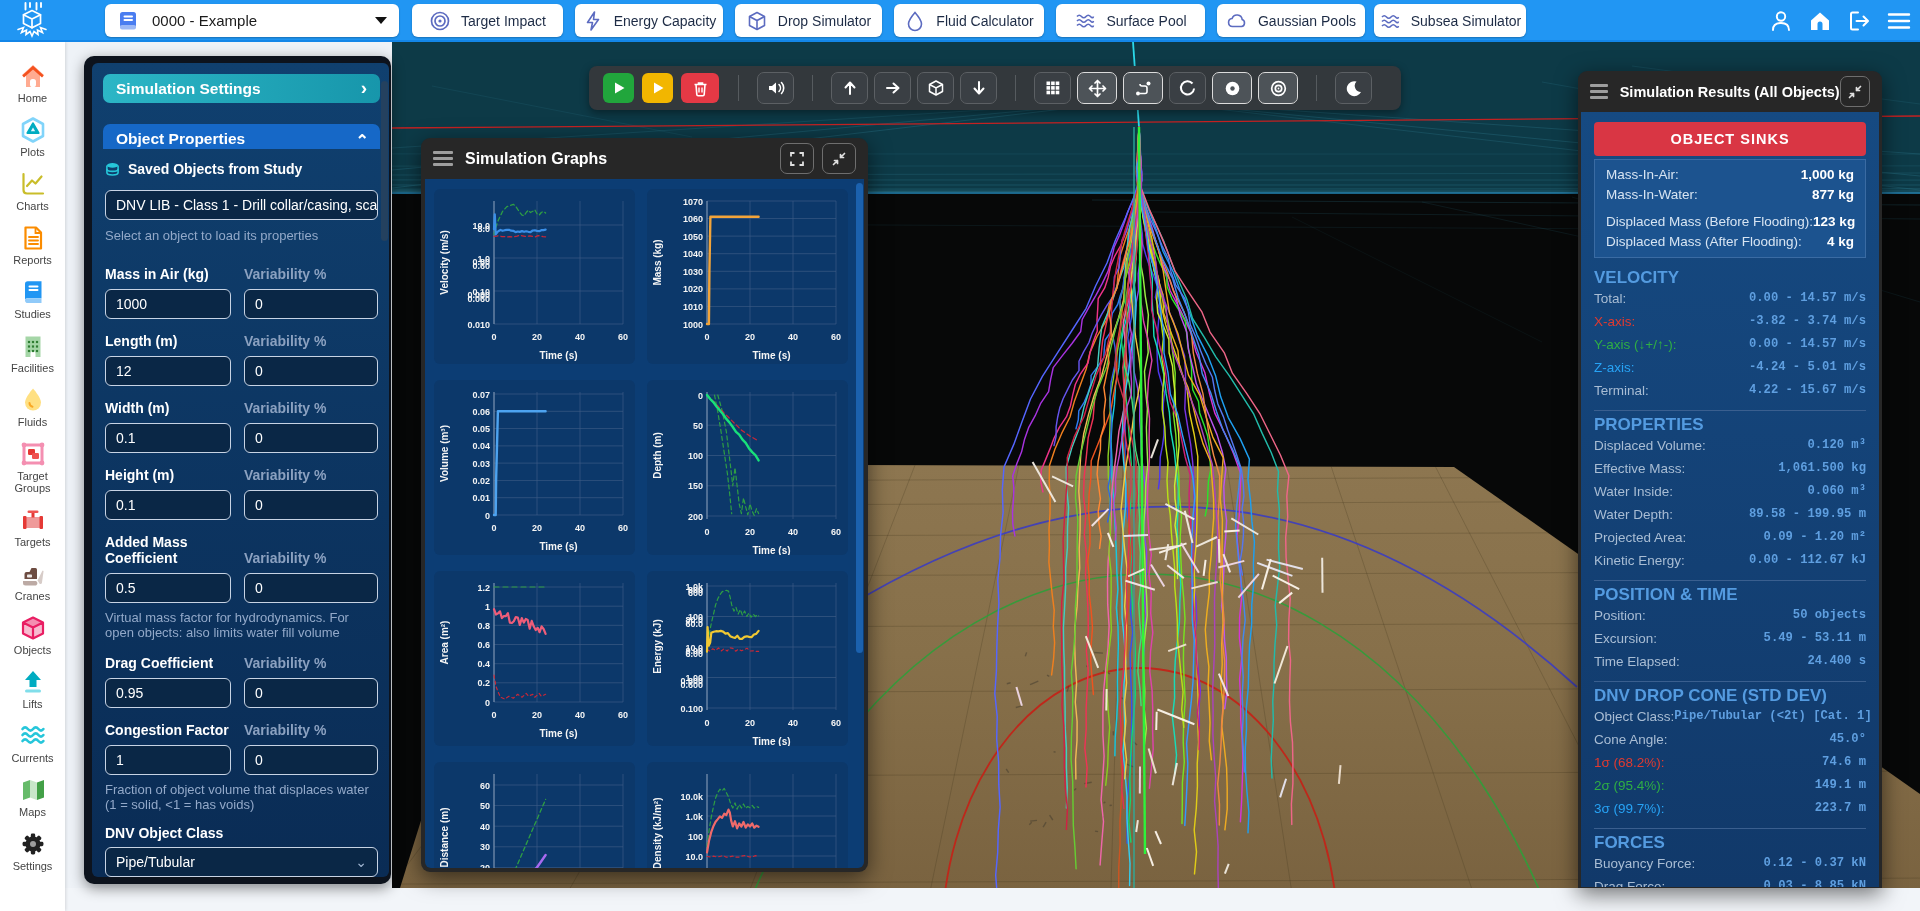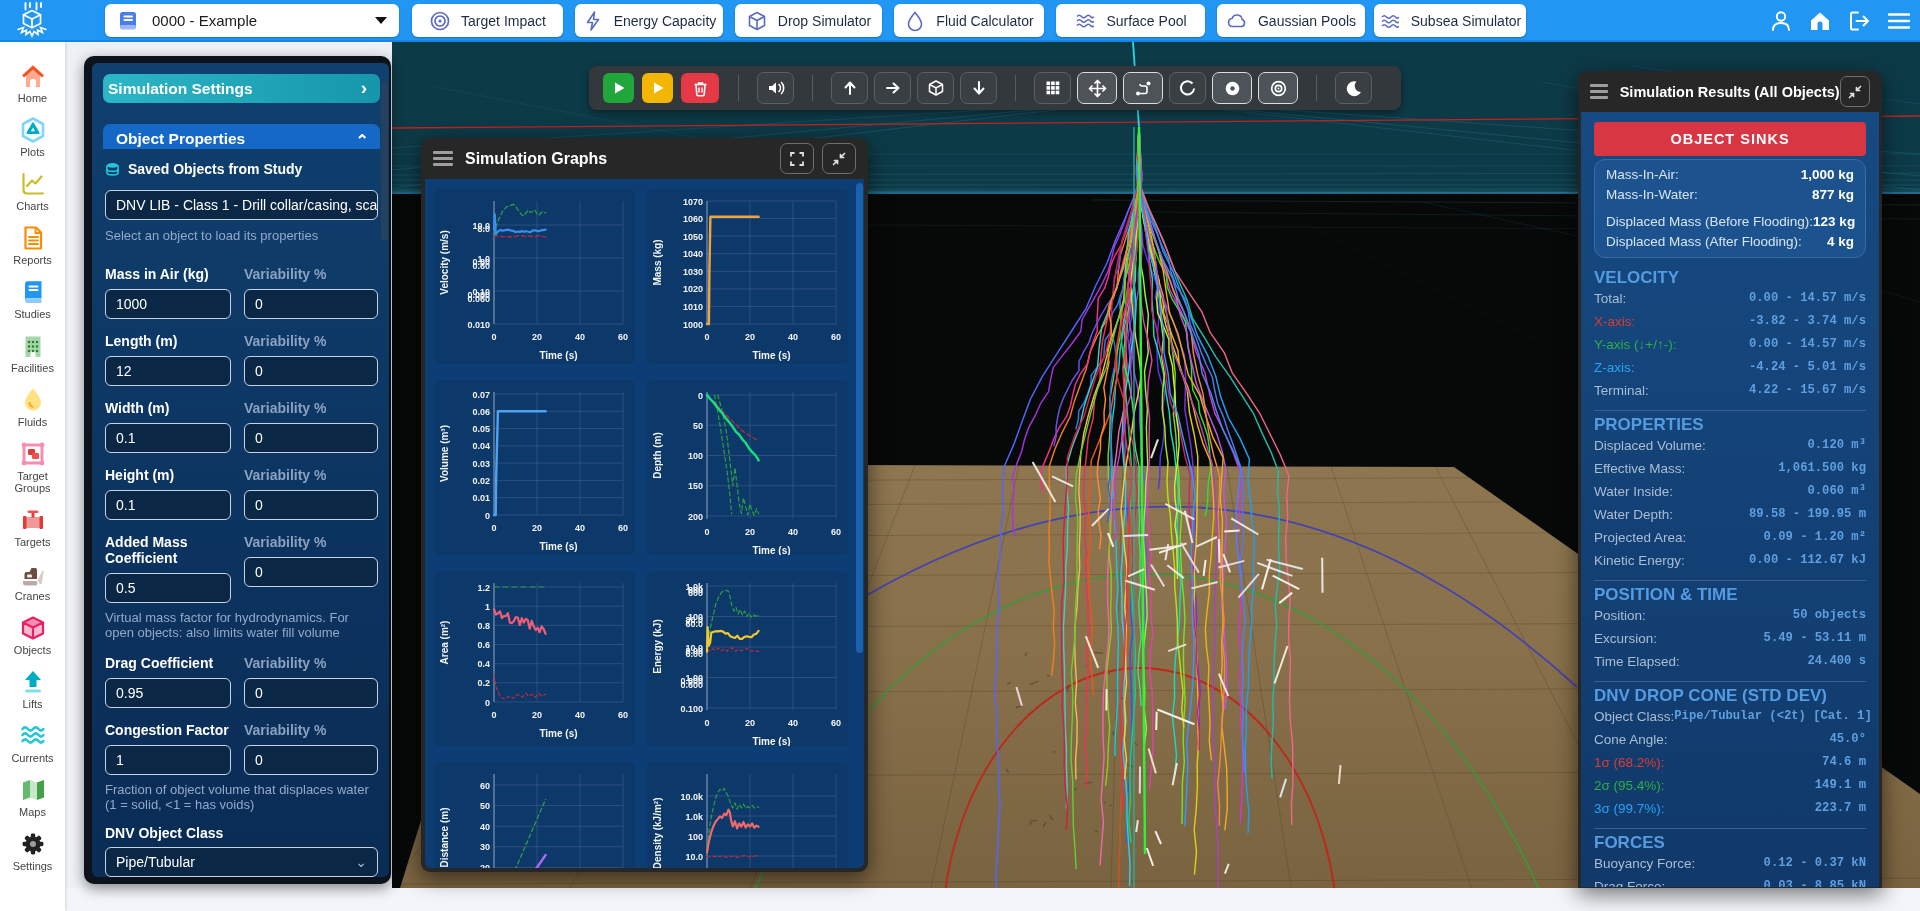--- a/index.html
+++ b/index.html
@@ -34,31 +34,31 @@
 #botstrip { position:absolute; left:65px; top:888px; width:1855px; height:23px; background:#f2f5f9; z-index:5; }
 
 
 .lp-outer { position:absolute; left:84px; top:56px; width:307px; height:828px;
   background:#0d131d; border-radius:10px; z-index:30; padding:7px 2px 7px 8px;
   box-shadow:0 4px 14px rgba(0,0,0,.45); }
 .lp-inner { position:relative; width:100%; height:100%;
   background:linear-gradient(180deg,#10406f 0%,#0c3460 55%,#0a2c55 100%); border-radius:6px;
   padding:11px 9px 11px 11px; overflow:hidden; }
 .lp-teal { height:29px; border-radius:7px; background:linear-gradient(90deg,#2cb6c6,#1796ab);
-  color:#fff; font-weight:bold; font-size:15.5px; line-height:29px; padding:0 5px; position:relative; }
+  color:#fff; font-weight:bold; font-size:15.5px; line-height:29px; padding:0 13px; position:relative; }
 .lp-teal .chev { position:absolute; right:13px; font-size:19px; top:-1px; }
 .lp-blue { height:25px; margin-top:21px; border-radius:7px 7px 0 0; background:#1668c7;
   color:#fff; font-weight:bold; font-size:15.5px; line-height:29px; padding:0 13px; position:relative; }
 .lp-blue .chev2 { position:absolute; right:11px; font-size:16px; top:2px; }
 .lp-body { padding:12px 2px 0 2px; }
 .saved-lab { color:#fff; font-weight:bold; font-size:14px; display:flex; align-items:center; gap:8px; }
 .finp { margin-top:9px; height:30px; background:#0a2746; border:1px solid #c7d3e4; border-radius:6px;
   color:#fff; font-size:14px; line-height:28px; padding:0 10px; white-space:nowrap; overflow:hidden; }
 .fhint { color:#93a9c9; font-size:13px; line-height:15.5px; margin-top:7px; }
-.frow { display:flex; gap:13px; margin-top:14px; align-items:flex-start; }
+.frow { display:flex; gap:13px; margin-top:14px; align-items:flex-end; }
 .fcol1 { width:126px; }
 .fcol2 { flex:1; display:flex; flex-direction:column; }
 .fcol2 .finp { margin-top:auto; }
 .flab { color:#fff; font-weight:bold; font-size:14px; line-height:16px; }
 .flab2 { color:#8ba1c0; }
 .frow .finp { margin-top:7px; }
 .lp-scroll { position:absolute; right:1px; top:18px; width:7px; height:160px; background:#24415f; border-radius:4px; }
 
 
 #toolbar { position:absolute; left:589px; top:66px; height:44px; width:812px; background:#33383c;
@@ -87,21 +87,21 @@
 #gpanel .fbody { margin:0 4px 4px 4px; height:689px; background:#0c3d74; border-radius:0 0 6px 6px; }
 #gwrap { display:flex; flex-wrap:wrap; gap:16px 12px; padding:10px 9px; }
 .gcard { width:201px; height:175px; background:#0c386a; border-radius:6px; }
 #gscroll { position:absolute; right:1px; top:4px; width:7px; height:470px; background:#1b61ae; border-radius:4px; }
 
 #rpanel { left:1578px; top:71px; width:304px; height:817px; border-radius:9px 9px 0 0; }
 #rpanel .fbody { margin:0 3px; height:775px; background:linear-gradient(180deg,#164a82,#11396a);
   padding:10px 13px 0 13px; }
 .sinks { height:34px; background:#d93644; border-radius:4px; color:#fff; font-weight:bold;
   font-size:14.5px; letter-spacing:1px; text-align:center; line-height:34px; }
-.rcard { margin-top:3px; background:#1c538f; border:1px solid #3a6ba3; border-radius:11px;
+.rcard { margin-top:3px; background:#1c538f; border:1px solid #3a6ba3; border-radius:0;
   padding:5px 11px; }
 .rcrow { display:flex; justify-content:space-between; font-size:13.5px; color:#d7e4f2;
   line-height:20px; white-space:nowrap; }
 .rcrow b { color:#fff; }
 .rhead { color:#549be0; font-weight:bold; font-size:17px; line-height:19px; margin:4px 0 0 0; }
 .rrow { display:flex; justify-content:space-between; align-items:flex-end; height:23px; line-height:23px; }
 .rl { color:#a9bdd4; font-size:13.5px; white-space:nowrap; }
 .rl-red { color:#e03a30; }
 .rl-green { color:#2fae44; }
 .rl-blue { color:#27a3f5; }

